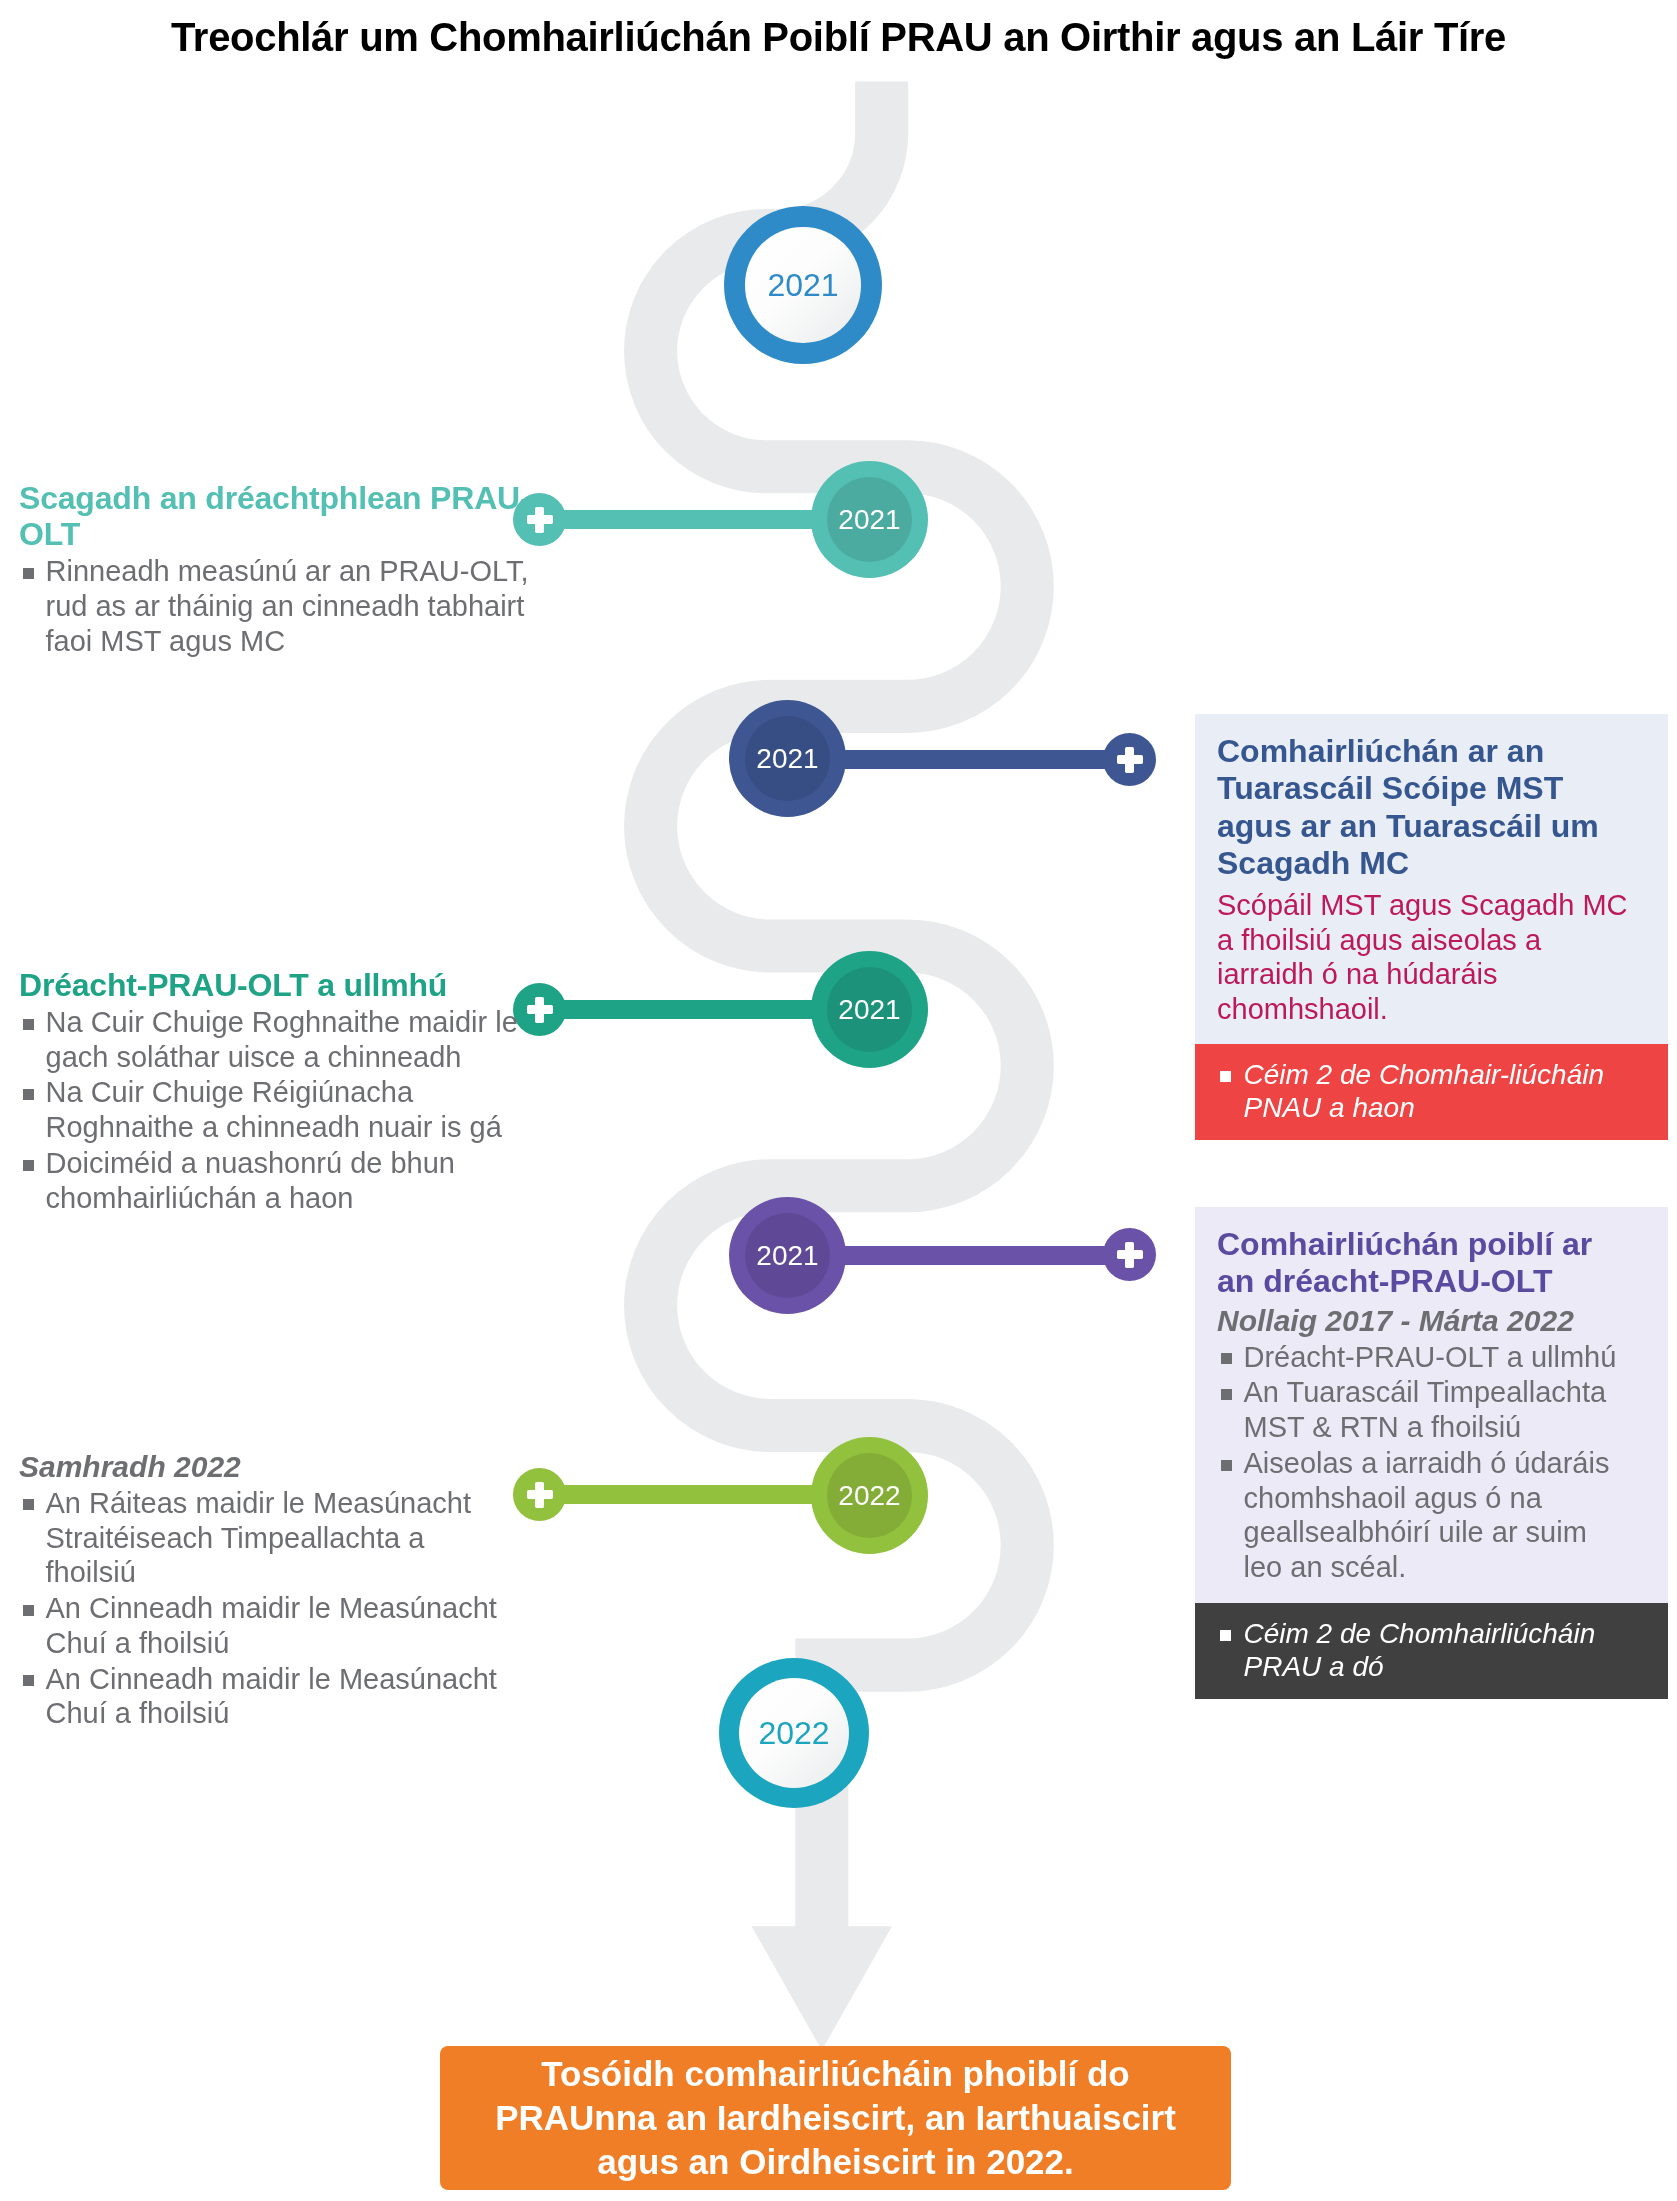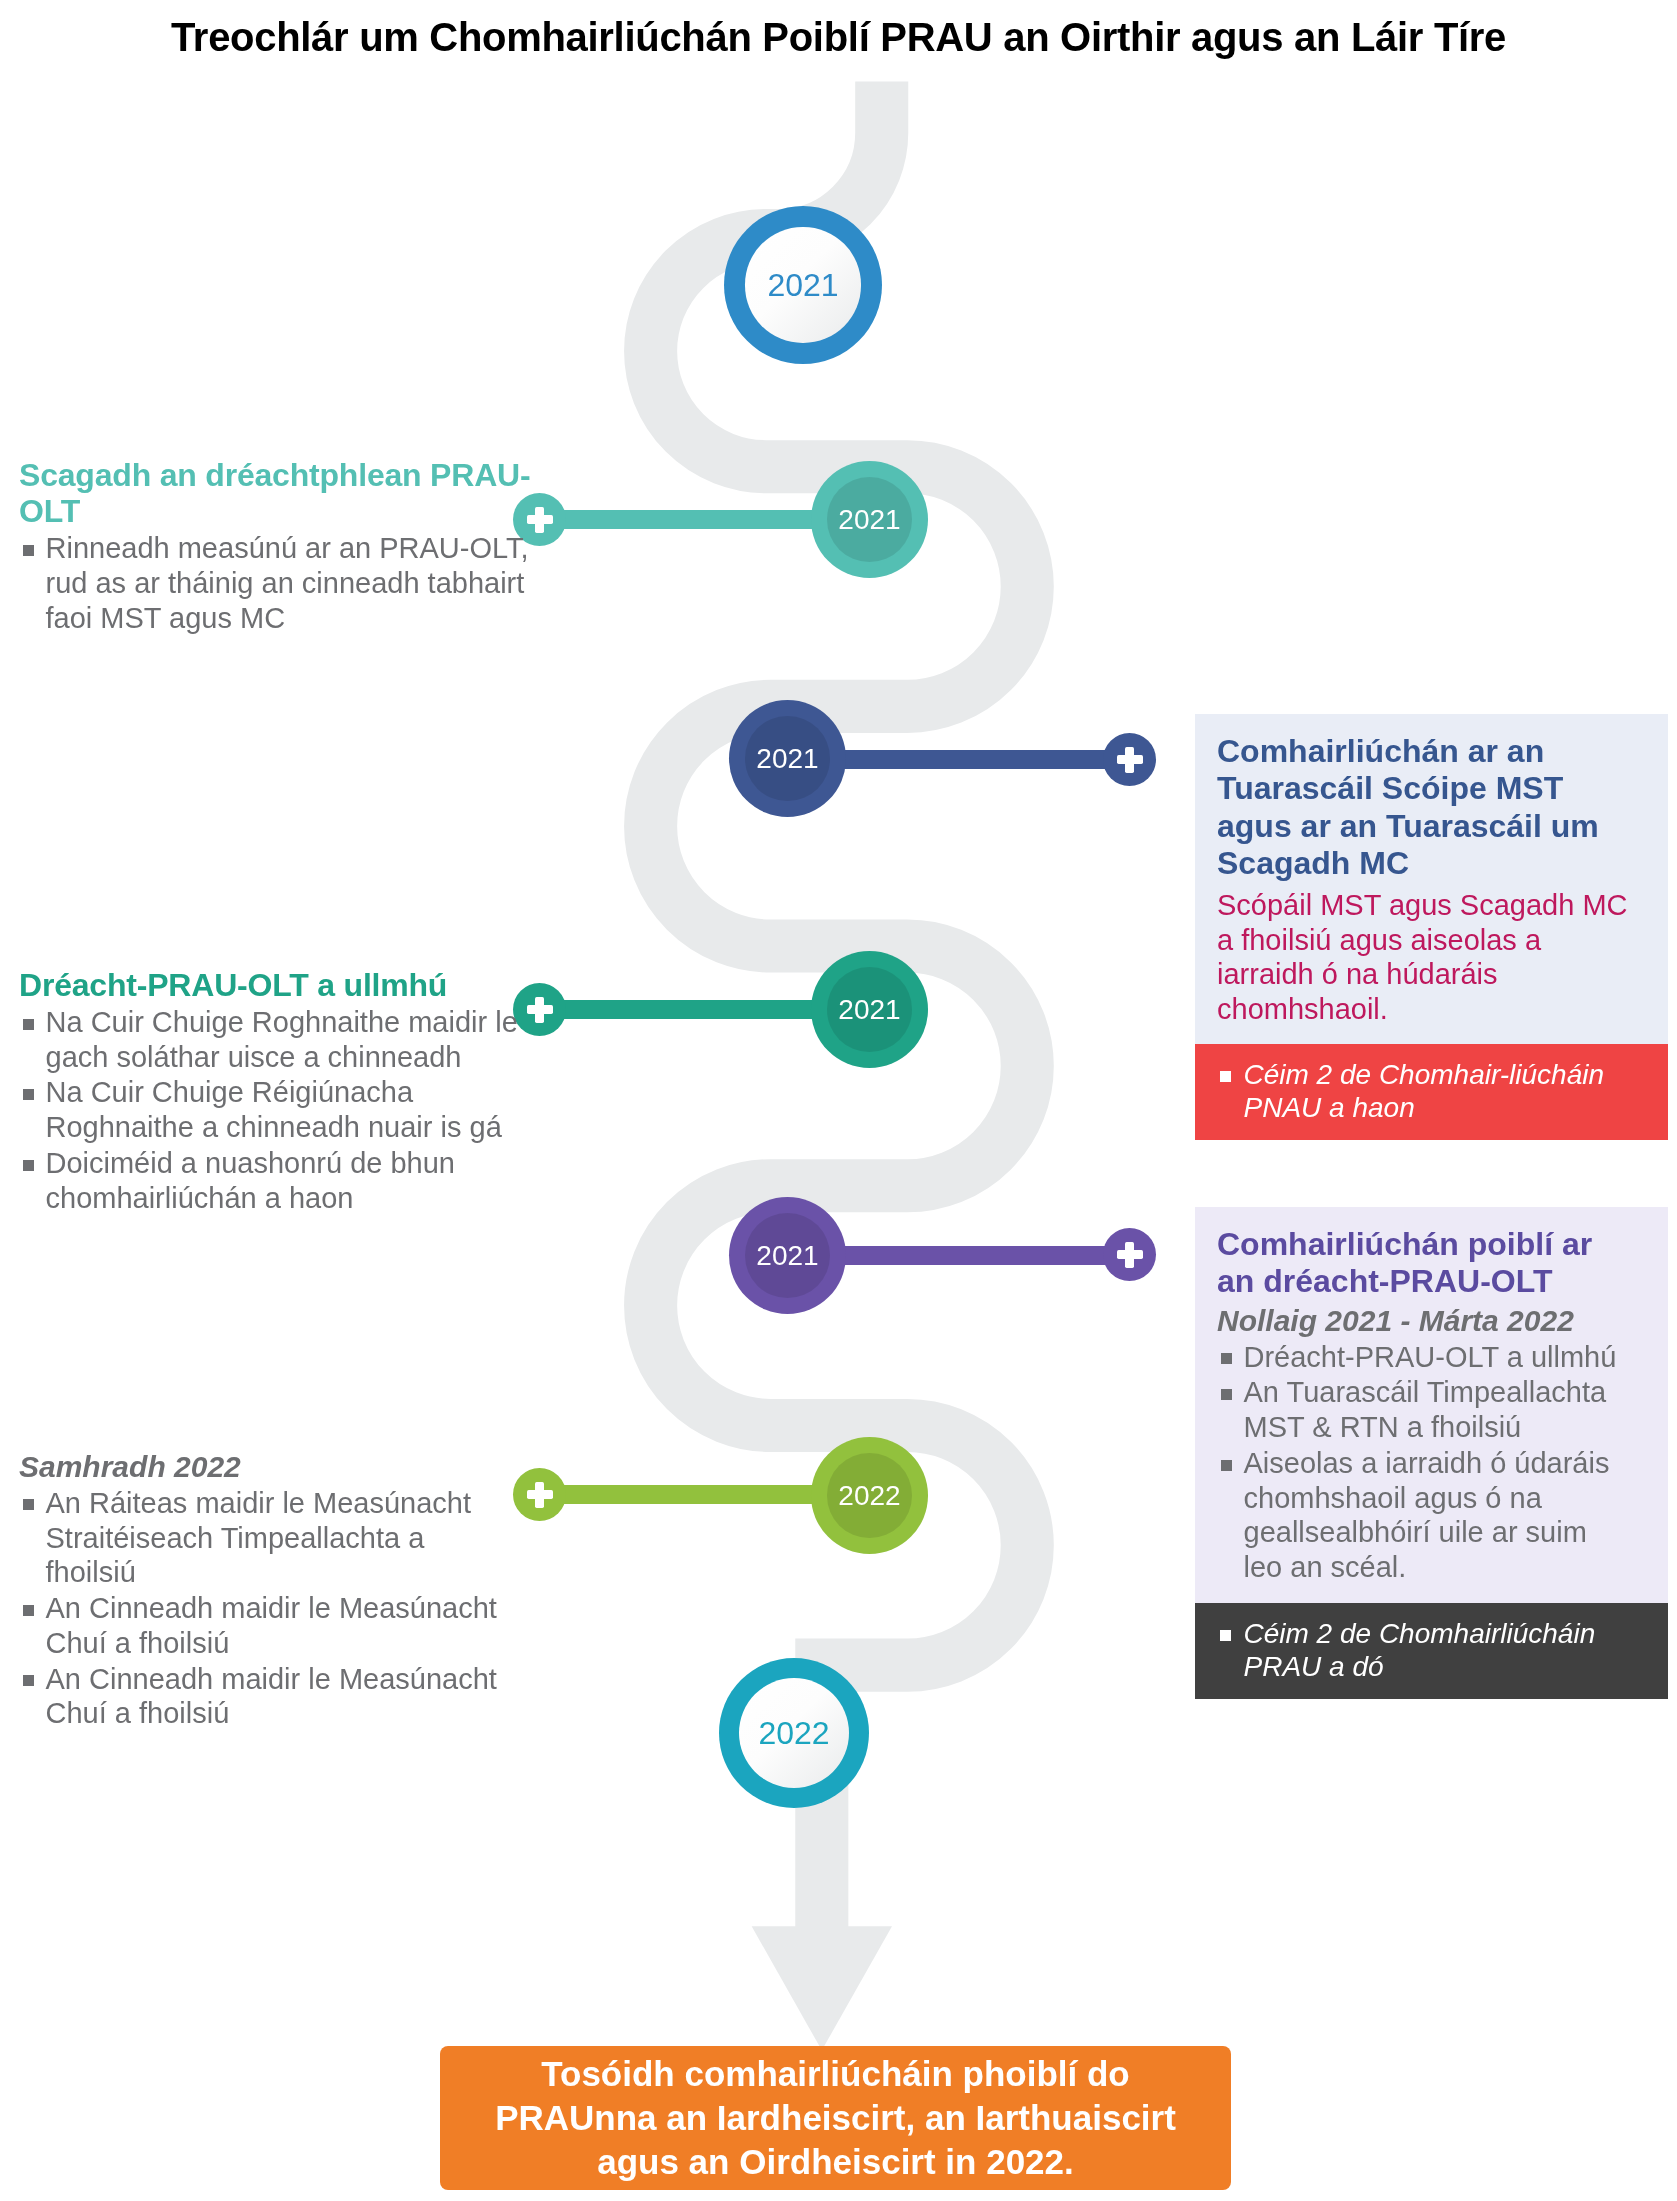--- a/index.html
+++ b/index.html
@@ -179,21 +179,21 @@
     <span class="core"></span>
     <span class="yr">2022</span>
   </div>
 
   <div class="ring" style="left:719px;top:1658px;width:150px;height:150px;background:#1ba5bf;padding:19.7px;">
     <div class="inner">
       <span class="yr" style="color:#1ba5bf;">2022</span>
     </div>
   </div>
 
-  <div class="lblock" style="left:19px;top:457px;">
+  <div class="lblock" style="left:19px;top:480px;">
     <h3 style="color:#54bfb3;">Scagadh an dréachtphlean PRAU-OLT</h3>
     <ul class="bl">
       <li>Rinneadh measúnú ar an PRAU-OLT, rud as ar tháinig an cinneadh tabhairt faoi MST agus MC</li>
     </ul>
   </div>
 
   <div class="lblock" style="left:19px;top:967px;width:548px;">
     <h3 style="color:#1fa387;">Dréacht-PRAU-OLT a ullmhú</h3>
     <ul class="bl">
       <li>Na Cuir Chuige Roghnaithe maidir le gach soláthar uisce a chinneadh</li>
@@ -219,21 +219,21 @@
     <div class="foot" style="background:#ef4444;">
       <ul>
         <li>Céim 2 de Chomhair-liúcháin PNAU a haon</li>
       </ul>
     </div>
   </div>
 
   <div class="rpanel" style="left:1195px;top:1207px;">
     <div class="body" style="background:#edeaf7;">
       <h3 style="color:#5b4ba0;">Comhairliúchán poiblí ar an dréacht-PRAU-OLT</h3>
-      <div class="subhead">Nollaig 2021 - Márta 2022</div>
+      <div class="subhead">Nollaig 2017 - Márta 2022</div>
       <ul class="bl">
         <li>Dréacht-PRAU-OLT a ullmhú</li>
         <li>An Tuarascáil Timpeallachta MST &amp; RTN a fhoilsiú</li>
         <li>Aiseolas a iarraidh ó údaráis chomhshaoil agus ó na geallsealbhóirí uile ar suim leo an scéal.</li>
       </ul>
     </div>
     <div class="foot" style="background:#404040;">
       <ul>
         <li>Céim 2 de Chomhairliúcháin PRAU a dó</li>
       </ul>

